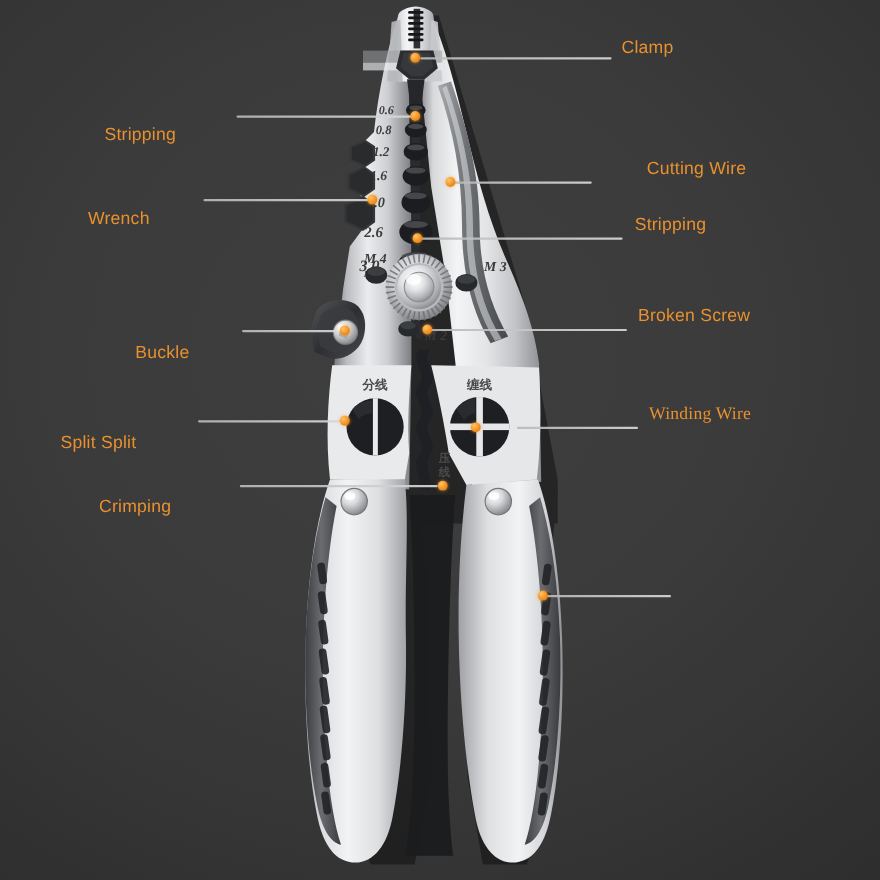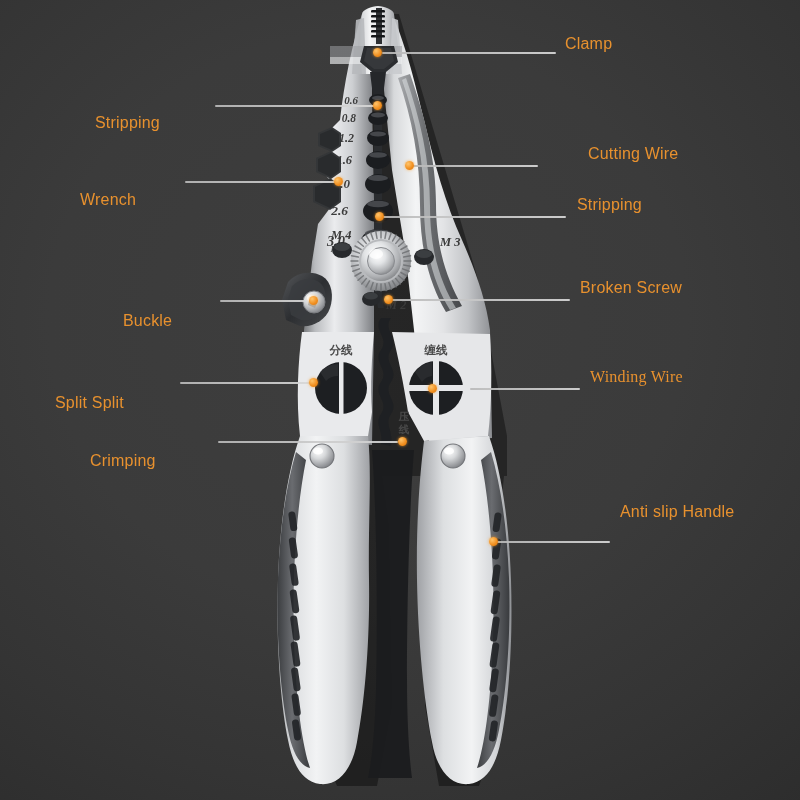--- a/index.html
+++ b/index.html
@@ -412,21 +412,20 @@
       <div class="dot" style="left: 397.5px; top: 436.5px;"></div>
     </div>
 
   <div id="labels">
       <div class="label r" style="top: 35px; left: 565px;">Clamp</div>
       <div class="label r" style="top: 145px; left: 548px; margin-left: 40px;">Cutting Wire</div>
       <div class="label r" style="top: 196px; left: 577px;">Stripping</div>
       <div class="label r" style="top: 279px; left: 580px;">Broken Screw</div>
       <div class="label r" style="top: 368px; left: 590px; font-family: Liberation Serif, serif;">Winding Wire</div>
       <div class="label r" style="top: 503px; left: 620px; text-align: center;">
-        <div>Anti slip Handle</div>
       </div>
       <div class="label l" style="top: 82px; left: 95px;">Stripping</div>
       <div class="label l" style="top: 159px; left: 80px;">Wrench</div>
       <div class="label l" style="top: 280px; left: 123px;">Buckle</div>
       <div class="label l" style="top: 362px; left: 55px;">Split Split</div>
       <div class="label l" style="top: 420px; left: 90px;">Crimping</div>
     </div>
 
 </div>
 

